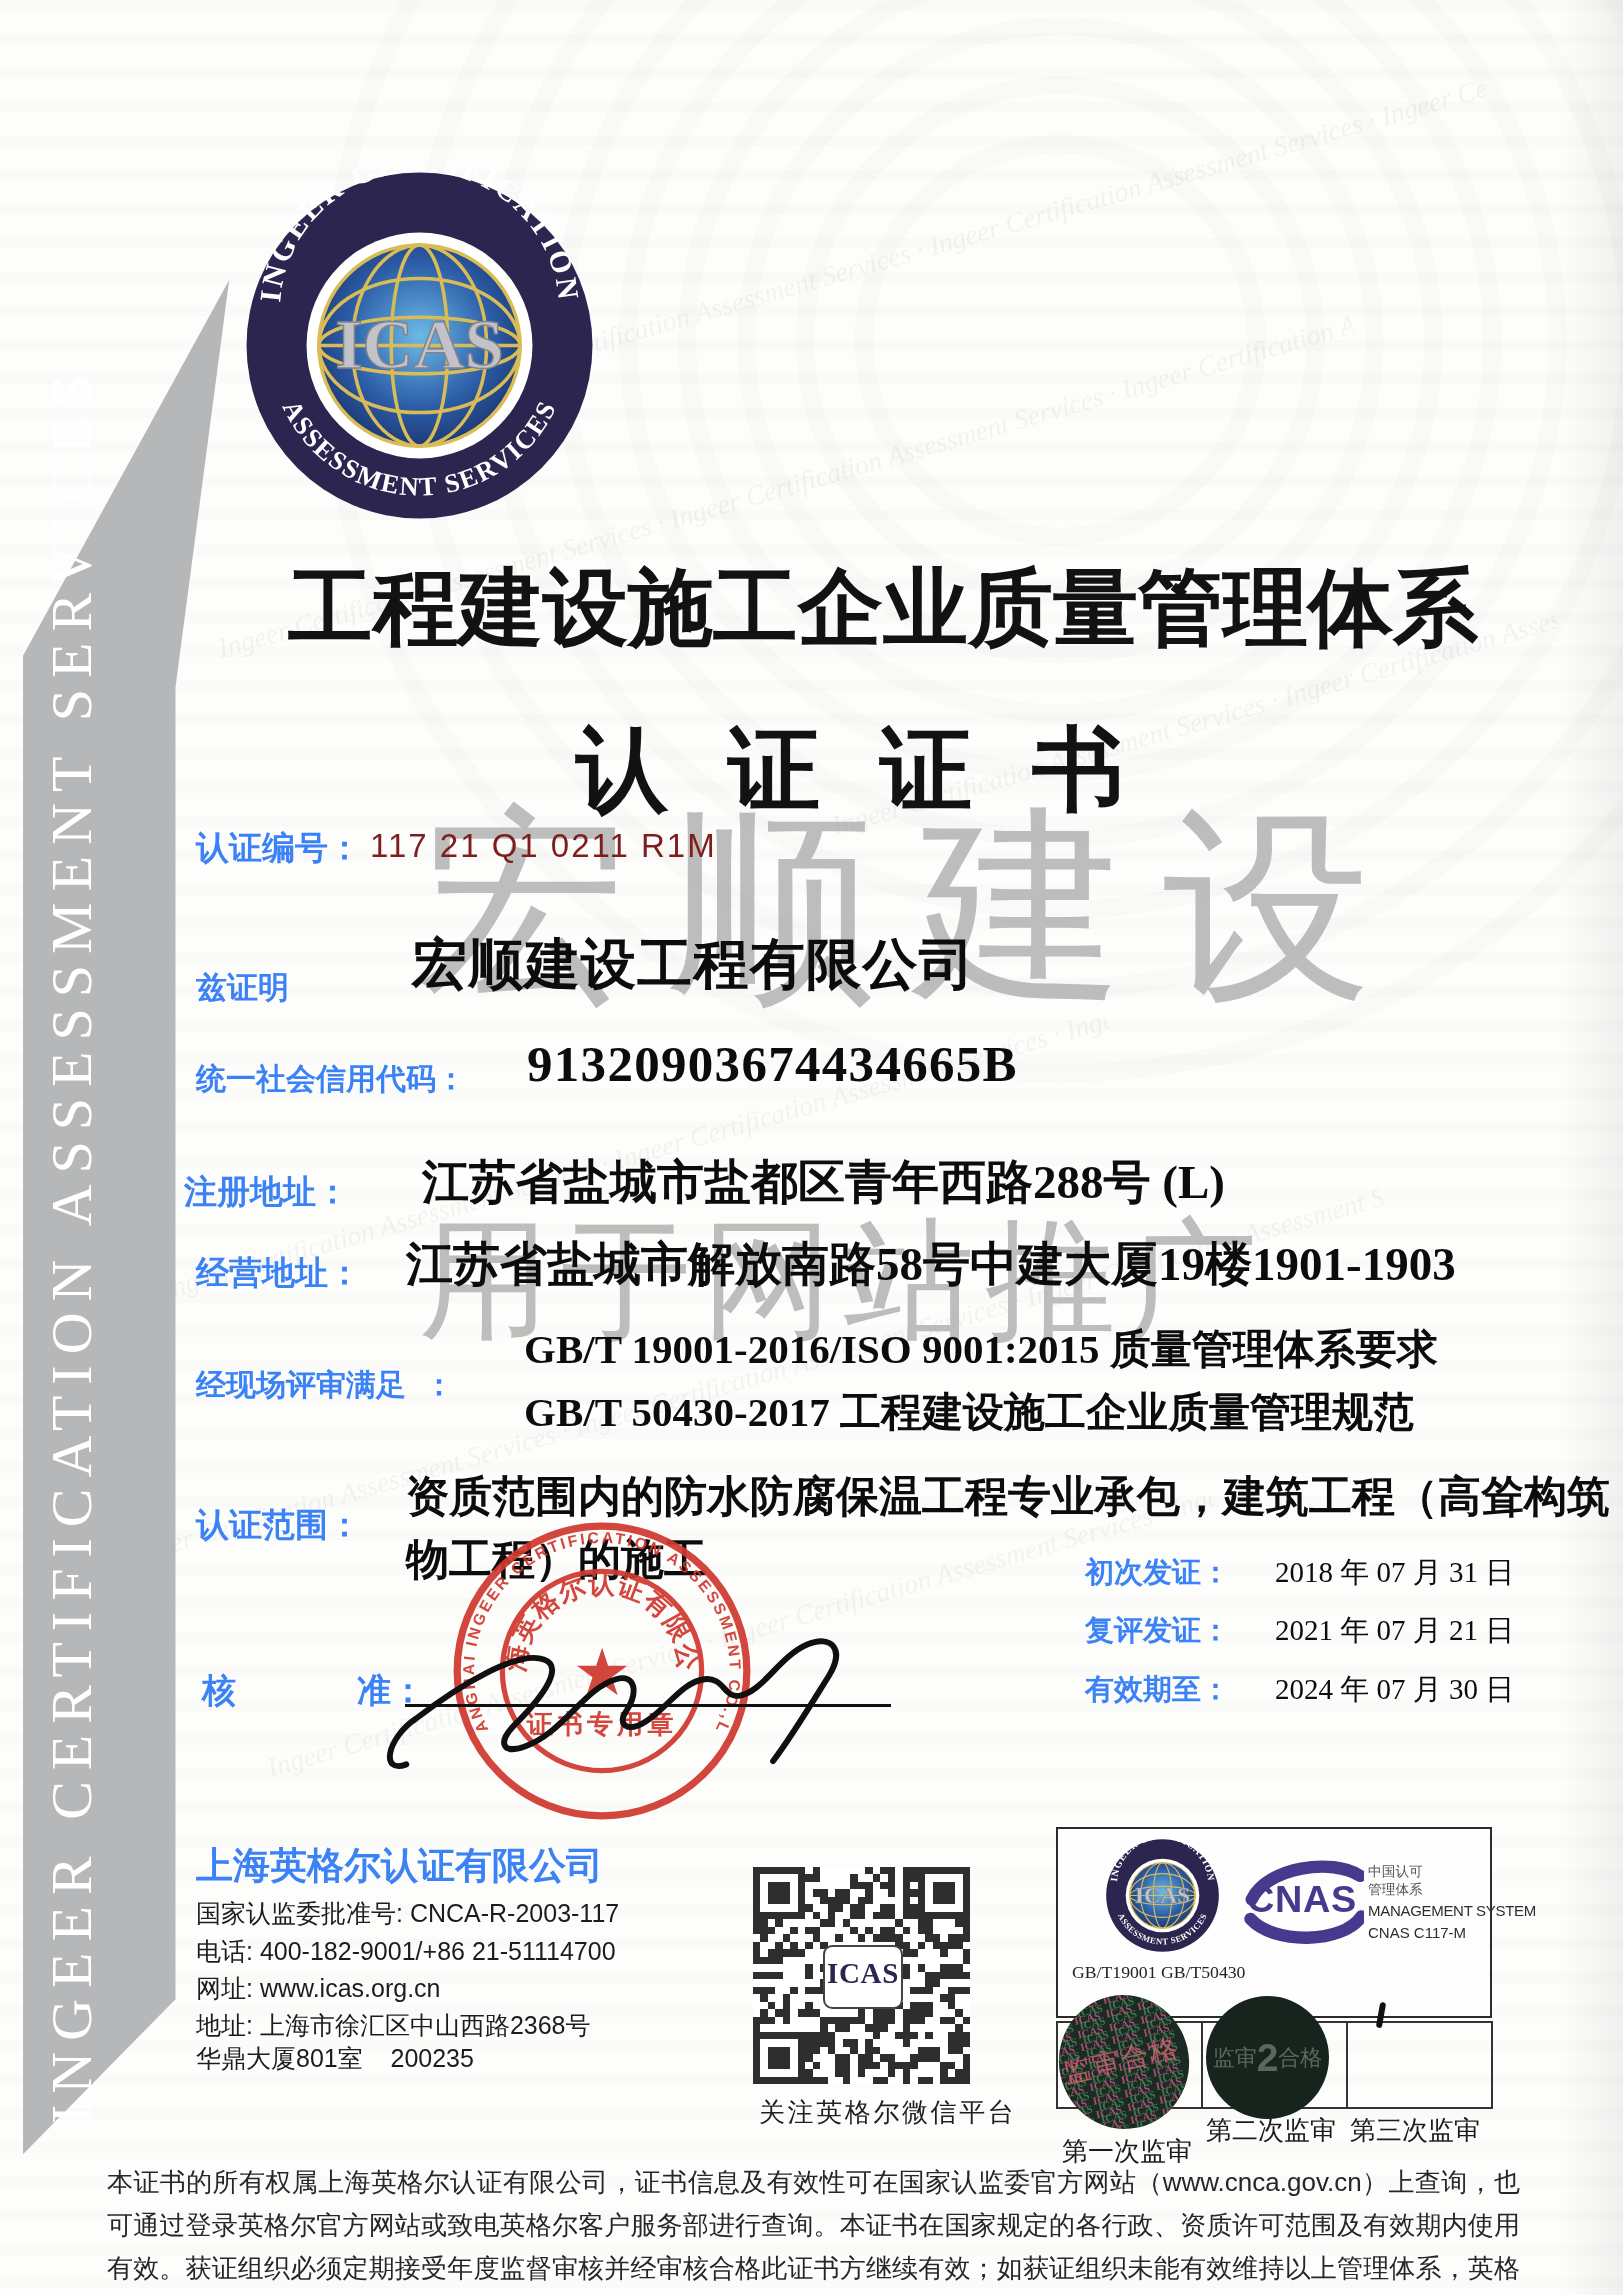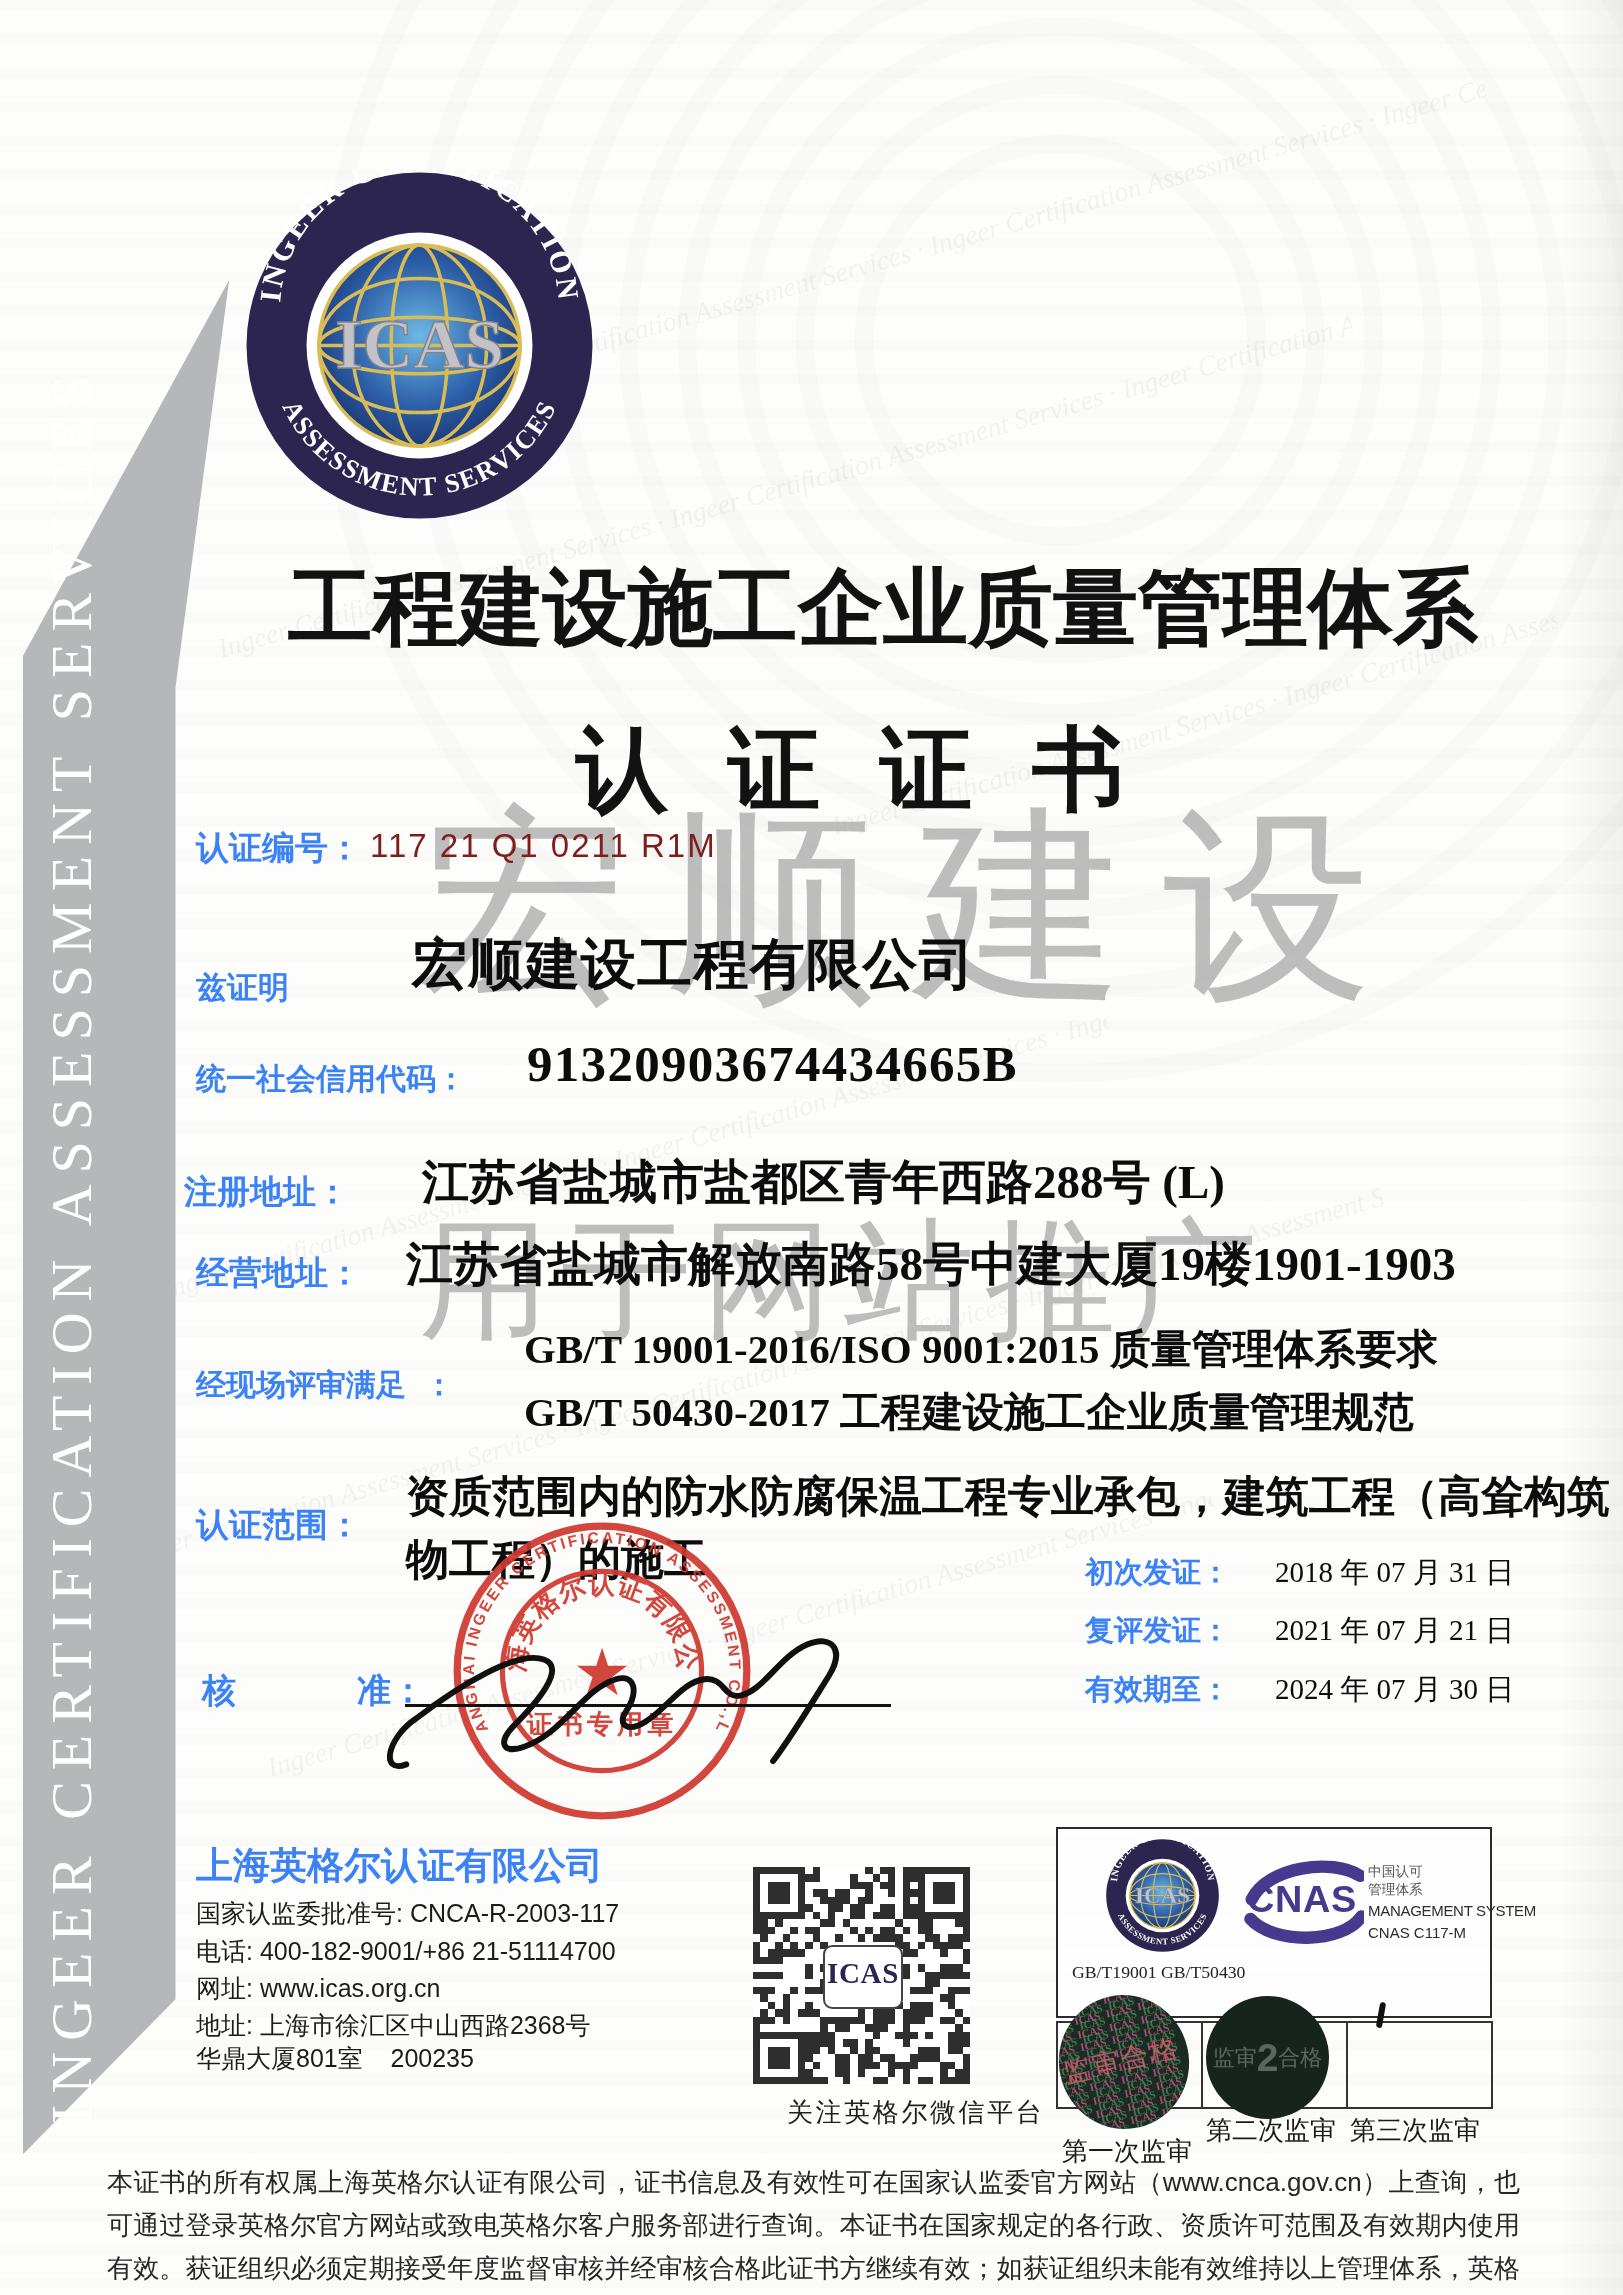--- a/index.html
+++ b/index.html
@@ -1029,21 +1029,21 @@
       <b class=""></b>
       <b class="on"></b>
       <b class="on"></b>
       <b class=""></b>
       <b class="on"></b>
       <b class="on"></b>
       <b class="on"></b>
       <b class="on"></b>
     </div>
   <div class="abs" id="qr-label">ICAS</div>
-  <div class="abs" style="left:759px;top:2095px;font-size:26px;letter-spacing:2.6px;color:#1f1f1f;margin-left:28px;">关注英格尔微信平台</div>
+  <div class="abs" style="left:759px;top:2095px;font-size:26px;letter-spacing:2.6px;color:#1f1f1f;">关注英格尔微信平台</div>
 
   <div class="abs" id="logo-box" style="left:1056px;top:1827px;width:432px;height:187px;"></div>
   <svg class="abs" style="left:1105px;top:1838px" width="115" height="115" viewBox="0 0 176 176">
     <use href="#icas-badge"></use>
   </svg>
   <div class="abs" style="left:1072px;top:1962px;font-family:'Liberation Serif',serif;font-size:17.7px;color:#222;white-space:nowrap;">GB/T19001 GB/T50430</div>
 
   <svg class="abs" style="left:1240px;top:1856px" width="124" height="92" viewBox="0 0 190 140">
     <path d="M 18 66 C 42 16, 142 2, 184 30" fill="none" stroke="#453a8e" stroke-width="19" stroke-linecap="round"></path>
     <path d="M 16 96 C 52 136, 158 134, 186 92" fill="none" stroke="#453a8e" stroke-width="19" stroke-linecap="round"></path>

